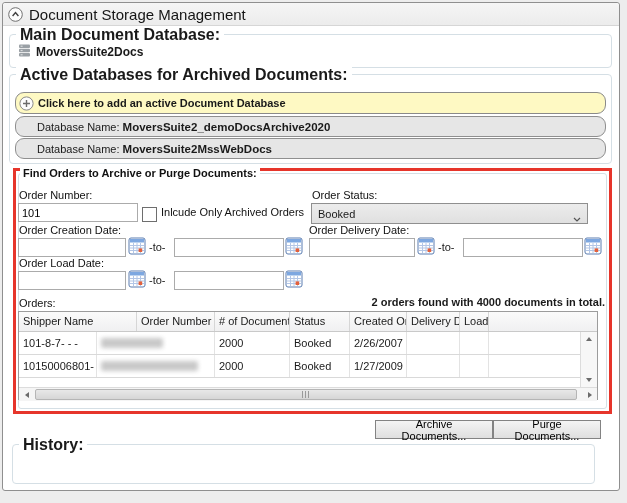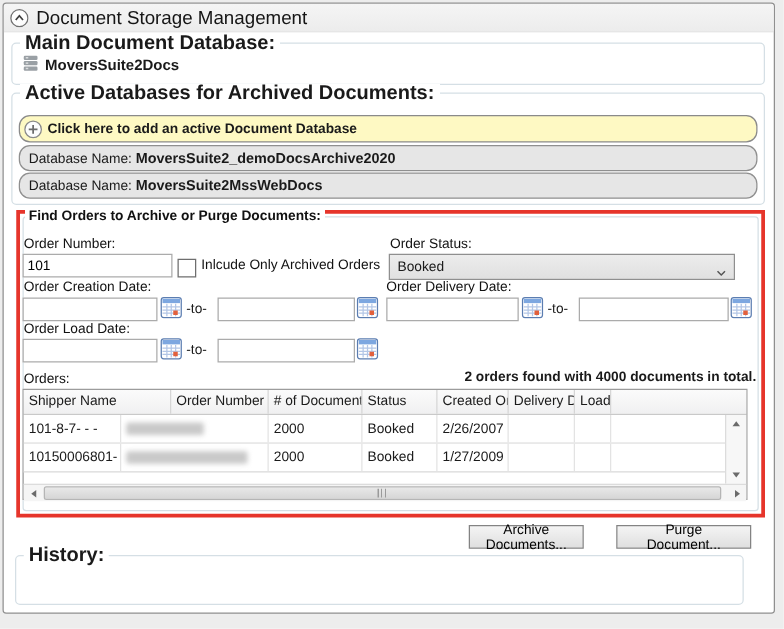--- a/index.html
+++ b/index.html
@@ -11,21 +11,21 @@
   .hdr-title{margin-left:6px;font-size:15px;color:#151515;}
   
   .gb{position:absolute;border:1px solid #d5dfe5;border-radius:4px;background:#fff;}
   .gb-label{position:absolute;top:-8px;left:6px;background:#fff;padding:0 4px;font-weight:bold;font-size:16px;line-height:15px;white-space:nowrap;}
   
   .maindb-row{position:absolute;left:8px;top:9px;display:flex;align-items:center;gap:5px;}
   .maindb-name{font-weight:bold;font-size:12px;}
   
   .dbrow{position:absolute;left:5px;right:5px;height:19px;border:1px solid #8f8f8f;border-radius:9px;display:flex;align-items:center;background:#e6e6e6;cursor:pointer;}
   .dbrow.add{background:#fef9c3;border-color:#8a8a8a;font-weight:bold;}
-  .dbrow .txt{margin-left:7px;white-space:nowrap;overflow:hidden;}
+  .dbrow .txt{margin-left:21px;white-space:nowrap;overflow:hidden;}
   .dbrow.add .txt{margin-left:4px;}
   .dbname{font-weight:bold;font-size:11.5px;}
   .plus-wrap{margin-left:3px;display:flex;align-items:center;}
   
   .redbox{position:absolute;left:10px;top:165px;width:593px;height:240px;border:3px solid #e6352b;background:#fff;}
   .findgb{position:absolute;left:2px;top:2px;right:2px;bottom:2px;border:1px solid #d5dfe5;border-radius:3px;}
   .flabel{position:absolute;white-space:nowrap;color:#111;}
   .fbold{font-weight:bold;background:#fff;padding:0 3px;}
   .tbx{position:absolute;height:17px;border:1px solid #ababab;background:#fff;font-family:"Liberation Sans",sans-serif;font-size:11px;padding:0 3px;box-sizing:content-box;}
   .cal{position:absolute;width:18px;height:18px;cursor:pointer;}
@@ -251,20 +251,20 @@
         <div class="sb-btn" style="right:0;">
             <span class="arr-r"></span>
           </div>
         <div class="hthumb">
             <span class="grip"></span>
           </div>
       </div>
     </div>
   </div>
 
-  <button class="btn" style="left:372px;top:417px;width:92px;">Archive Documents...</button>
-  <button class="btn" style="left:490px;top:417px;width:108px;">Purge Document...</button>
+  <button class="btn" style="left:372px;top:417px;width:118px;">Archive Documents...</button>
+  <button class="btn" style="left:490px;top:417px;width:108px;">Purge Documents...</button>
 
   <div class="gb" style="left:9px;top:441px;width:581px;height:38px;">
     <span class="gb-label">History:</span>
   </div>
 
 </div>
 
 </body></html>

